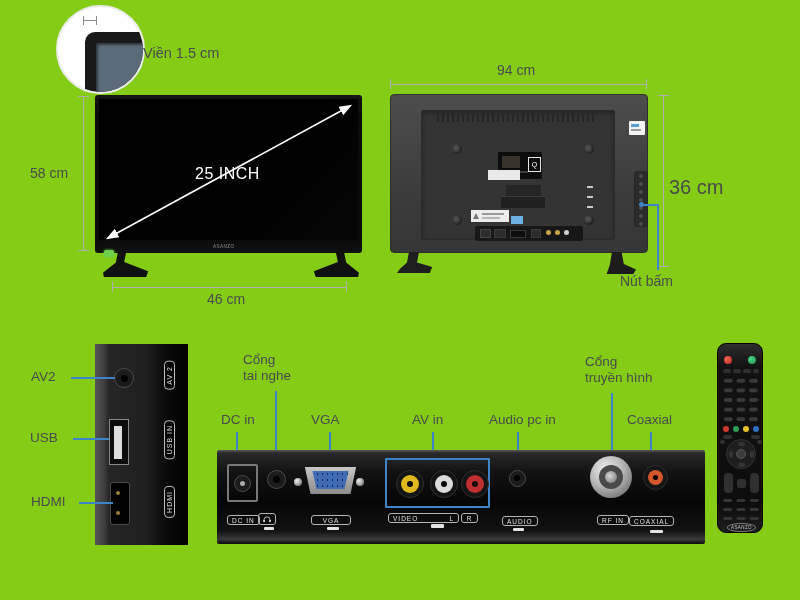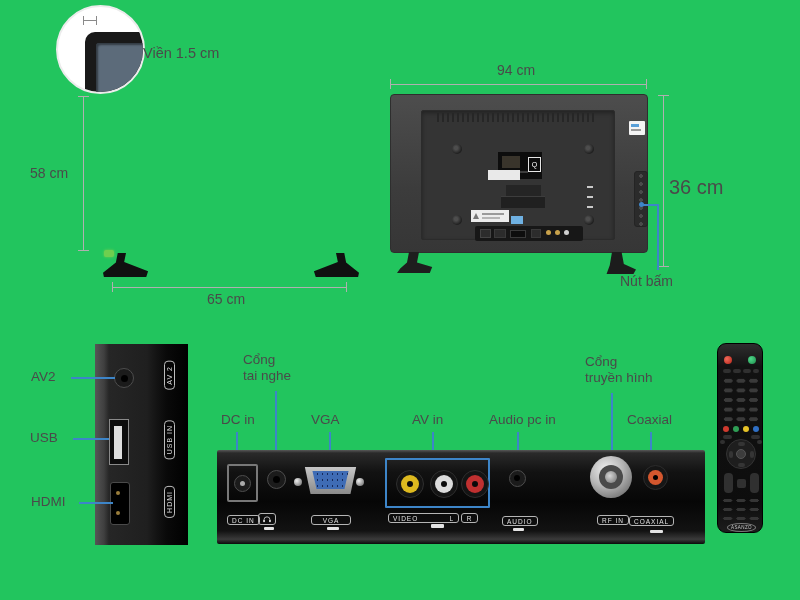--- a/index.html
+++ b/index.html
@@ -1,16 +1,16 @@
 <!DOCTYPE html>
 <html><head>
 <meta charset="utf-8">
 <style>
   html,body{margin:0;padding:0;background:#fff;}
-  .canvas{position:relative;width:800px;height:600px;background:#22c55e;overflow:hidden;
+  .canvas{position:relative;width:800px;height:600px;background:#84cc16;overflow:hidden;
           font-family:"Liberation Sans","DejaVu Sans",sans-serif;}
   .abs{position:absolute;}
   
   .t{position:absolute;color:#4a4a4a;font-size:13.5px;line-height:1.2;white-space:nowrap;}
   
   .m{position:absolute;background:#b0b0b0;}
   
   .bl{position:absolute;background:#3d85c8;}
   
   .tagv{position:absolute;writing-mode:vertical-rl;transform:rotate(180deg);
@@ -45,30 +45,43 @@
   </div>
   <div class="abs" style="left:83px;top:16px;width:12px;height:9px;border-left:1px solid #8a8a8a;border-right:1px solid #8a8a8a;
               background:linear-gradient(#8a8a8a,#8a8a8a) center/100% 1px no-repeat;"></div>
   <div class="t" style="left:143px;top:45px;font-size:14.5px;">Viền 1.5 cm</div>
 
   <div class="t" style="left:30px;top:165px;font-size:14px;">58 cm</div>
   <div class="m" style="left:83px;top:97px;width:1px;height:154px;"></div>
   <div class="m" style="left:78px;top:96px;width:11px;height:1px;"></div>
   <div class="m" style="left:78px;top:250px;width:11px;height:1px;"></div>
 
+  <div class="abs" style="left:95px;top:95px;width:267px;height:158px;background:linear-gradient(180deg,#161616,#0a0a0a 12%,#0a0a0a 88%,#101010);border-radius:3px;">
+    <div class="abs" style="left:4px;top:4px;width:259px;height:141px;background:linear-gradient(135deg,#000 55%,#060606);"></div>
+    <svg class="abs" style="left:3px;top:2px;" width="262" height="150" viewBox="0 0 262 150">
+      <defs>
+        <marker id="ah" markerWidth="9" markerHeight="8" refX="6.5" refY="3" orient="auto-start-reverse">
+          <path d="M0,0 L8,3 L0,6 z" fill="#fff"></path>
+        </marker>
+      </defs>
+      <line x1="10" y1="141" x2="252" y2="9" stroke="#fff" stroke-width="1.6" marker-start="url(#ah)" marker-end="url(#ah)"></line>
+    </svg>
+    <div class="abs" style="left:100px;top:70px;color:#fff;font-size:16px;letter-spacing:.5px;">25 INCH</div>
+    <div class="abs" style="left:118px;top:149px;color:#8f8f8f;font-size:4.5px;letter-spacing:.5px;">ASANZO</div>
+  </div>
   <div class="abs" style="left:104px;top:250px;width:10px;height:7px;border-radius:2px;background:#6fcf4f;box-shadow:0 0 3px #6fcf4f;"></div>
   <div class="abs" style="left:103px;top:253px;width:46px;height:24px;background:#101010;
               clip-path:polygon(32% 0,50% 0,46% 38%,98% 76%,94% 100%,2% 100%,0 82%,28% 40%);"></div>
   <div class="abs" style="left:313px;top:253px;width:46px;height:24px;background:#101010;transform:scaleX(-1);
               clip-path:polygon(32% 0,50% 0,46% 38%,98% 76%,94% 100%,2% 100%,0 82%,28% 40%);"></div>
 
   <div class="m" style="left:112px;top:287px;width:235px;height:1px;"></div>
   <div class="m" style="left:112px;top:282px;width:1px;height:10px;"></div>
   <div class="m" style="left:346px;top:282px;width:1px;height:10px;"></div>
-  <div class="t" style="left:207px;top:291px;font-size:14px;">65 cm</div>
+  <div class="t" style="left:207px;top:291px;font-size:14px;">46 cm</div>
 
   <div class="t" style="left:497px;top:62px;font-size:14px;">94 cm</div>
   <div class="m" style="left:390px;top:84px;width:257px;height:1px;"></div>
   <div class="m" style="left:390px;top:79px;width:1px;height:10px;"></div>
   <div class="m" style="left:646px;top:79px;width:1px;height:10px;"></div>
 
   <div class="abs" style="left:390px;top:94px;width:258px;height:159px;border-radius:4px;border:1px solid #2e2e2e;box-sizing:border-box;
               background:linear-gradient(180deg,#4d4d4d,#3c3c3c 60%,#363636);">
     <div class="abs" style="left:30px;top:15px;width:192px;height:128px;background:#343434;border:1px solid #2b2b2b;border-radius:2px;
                 box-shadow:inset 0 2px 4px rgba(0,0,0,.35);"></div>

